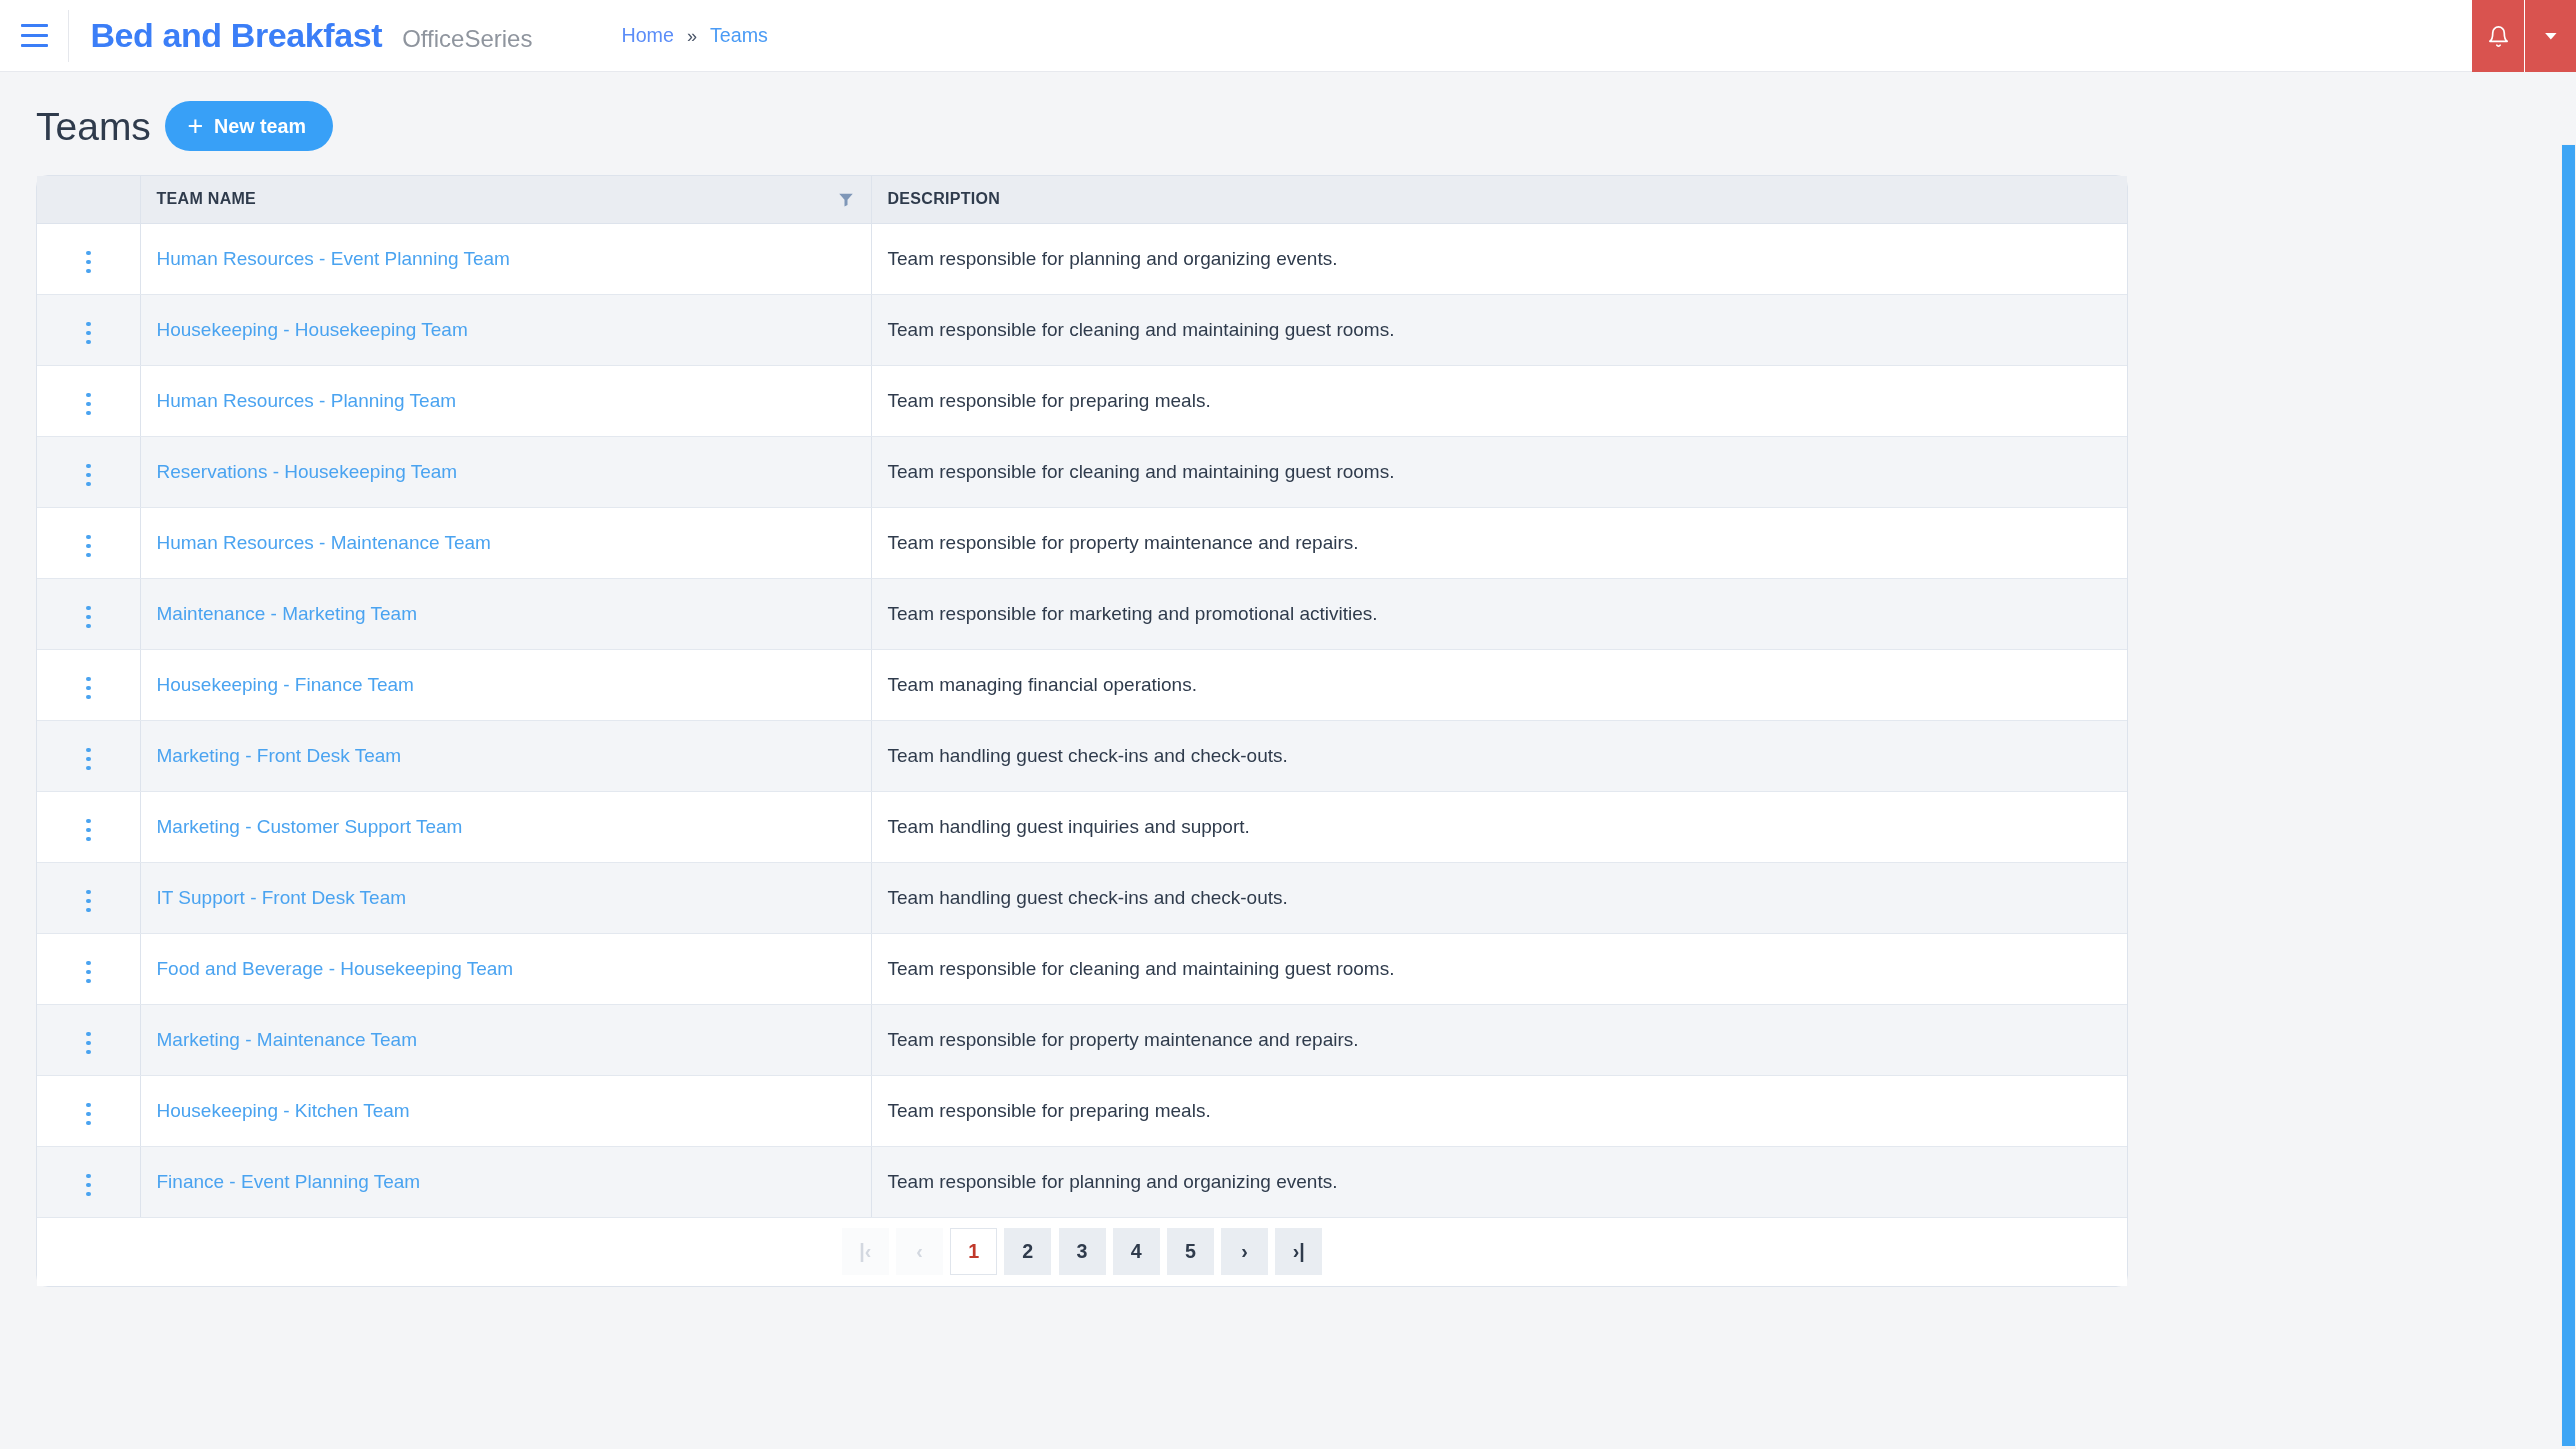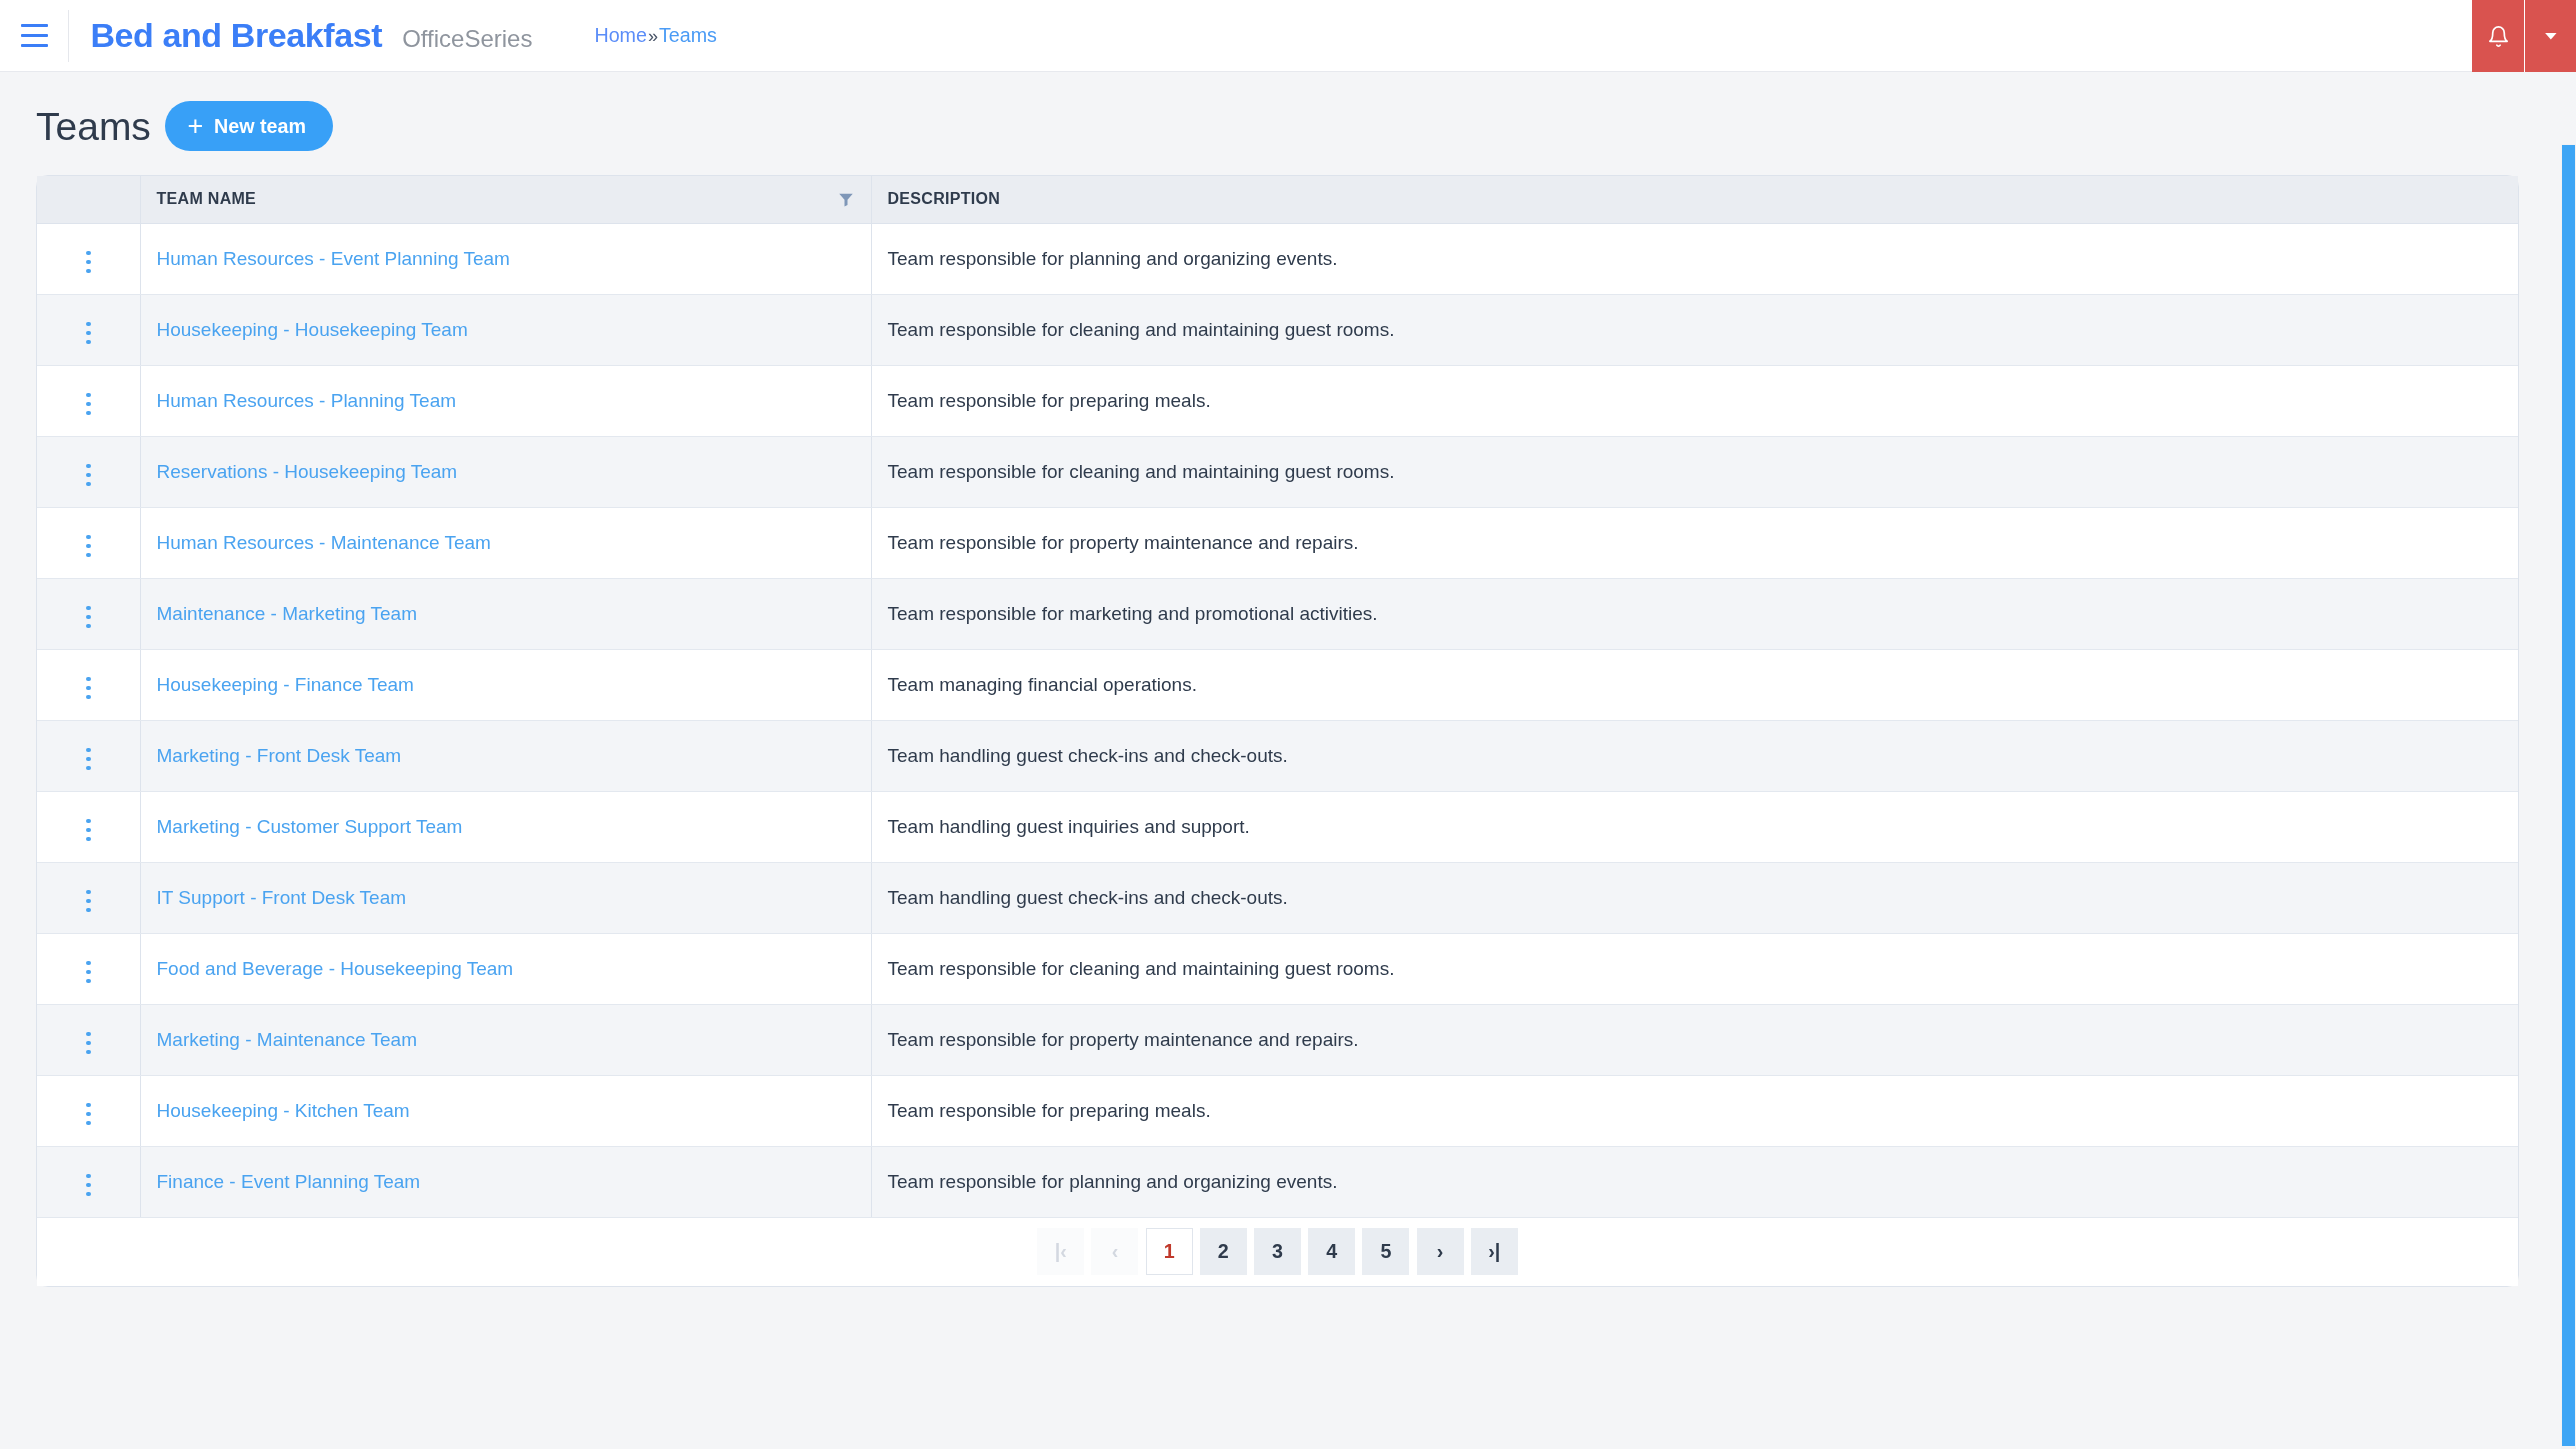--- a/index.html
+++ b/index.html
@@ -57,22 +57,22 @@
     white-space: nowrap;
   }
   .brand-sub {
     font-size: 24px;
     color: #8f959e;
     white-space: nowrap;
   }
   .breadcrumb {
     display: flex;
     align-items: baseline;
-    margin-left: 62px;
-    gap: 1px;
+    margin-left: 89px;
+    gap: 13px;
     font-size: 19.7px;
   }
   .breadcrumb .crumb-link { color: #5b8df8; text-decoration: none; cursor: pointer; }
   .breadcrumb .crumb-sep { color: #4a5568; font-size: 18px; }
   .breadcrumb .crumb-current { color: #4a9bf5; }
 
   .nav-right {
     position: absolute;
     right: 0;
     top: 0;
@@ -121,21 +121,21 @@
     font-size: 19.7px;
     font-weight: bold;
     font-family: "Liberation Sans", sans-serif;
     cursor: pointer;
   }
   .plus-icon { font-size: 27px; font-weight: normal; line-height: 1; }
 
   
   .card {
     margin: 24px 0 0 36px;
-    width: 2483px;
+    width: 2092px;
     background: #ffffff;
     border: 0.9px solid #dde3ec;
     border-radius: 12px;
   }
   table { width: 100%; border-collapse: collapse; table-layout: fixed; }
   thead th {
     background: #eaedf2;
     height: 47px;
     font-size: 16px;
     font-weight: bold;

